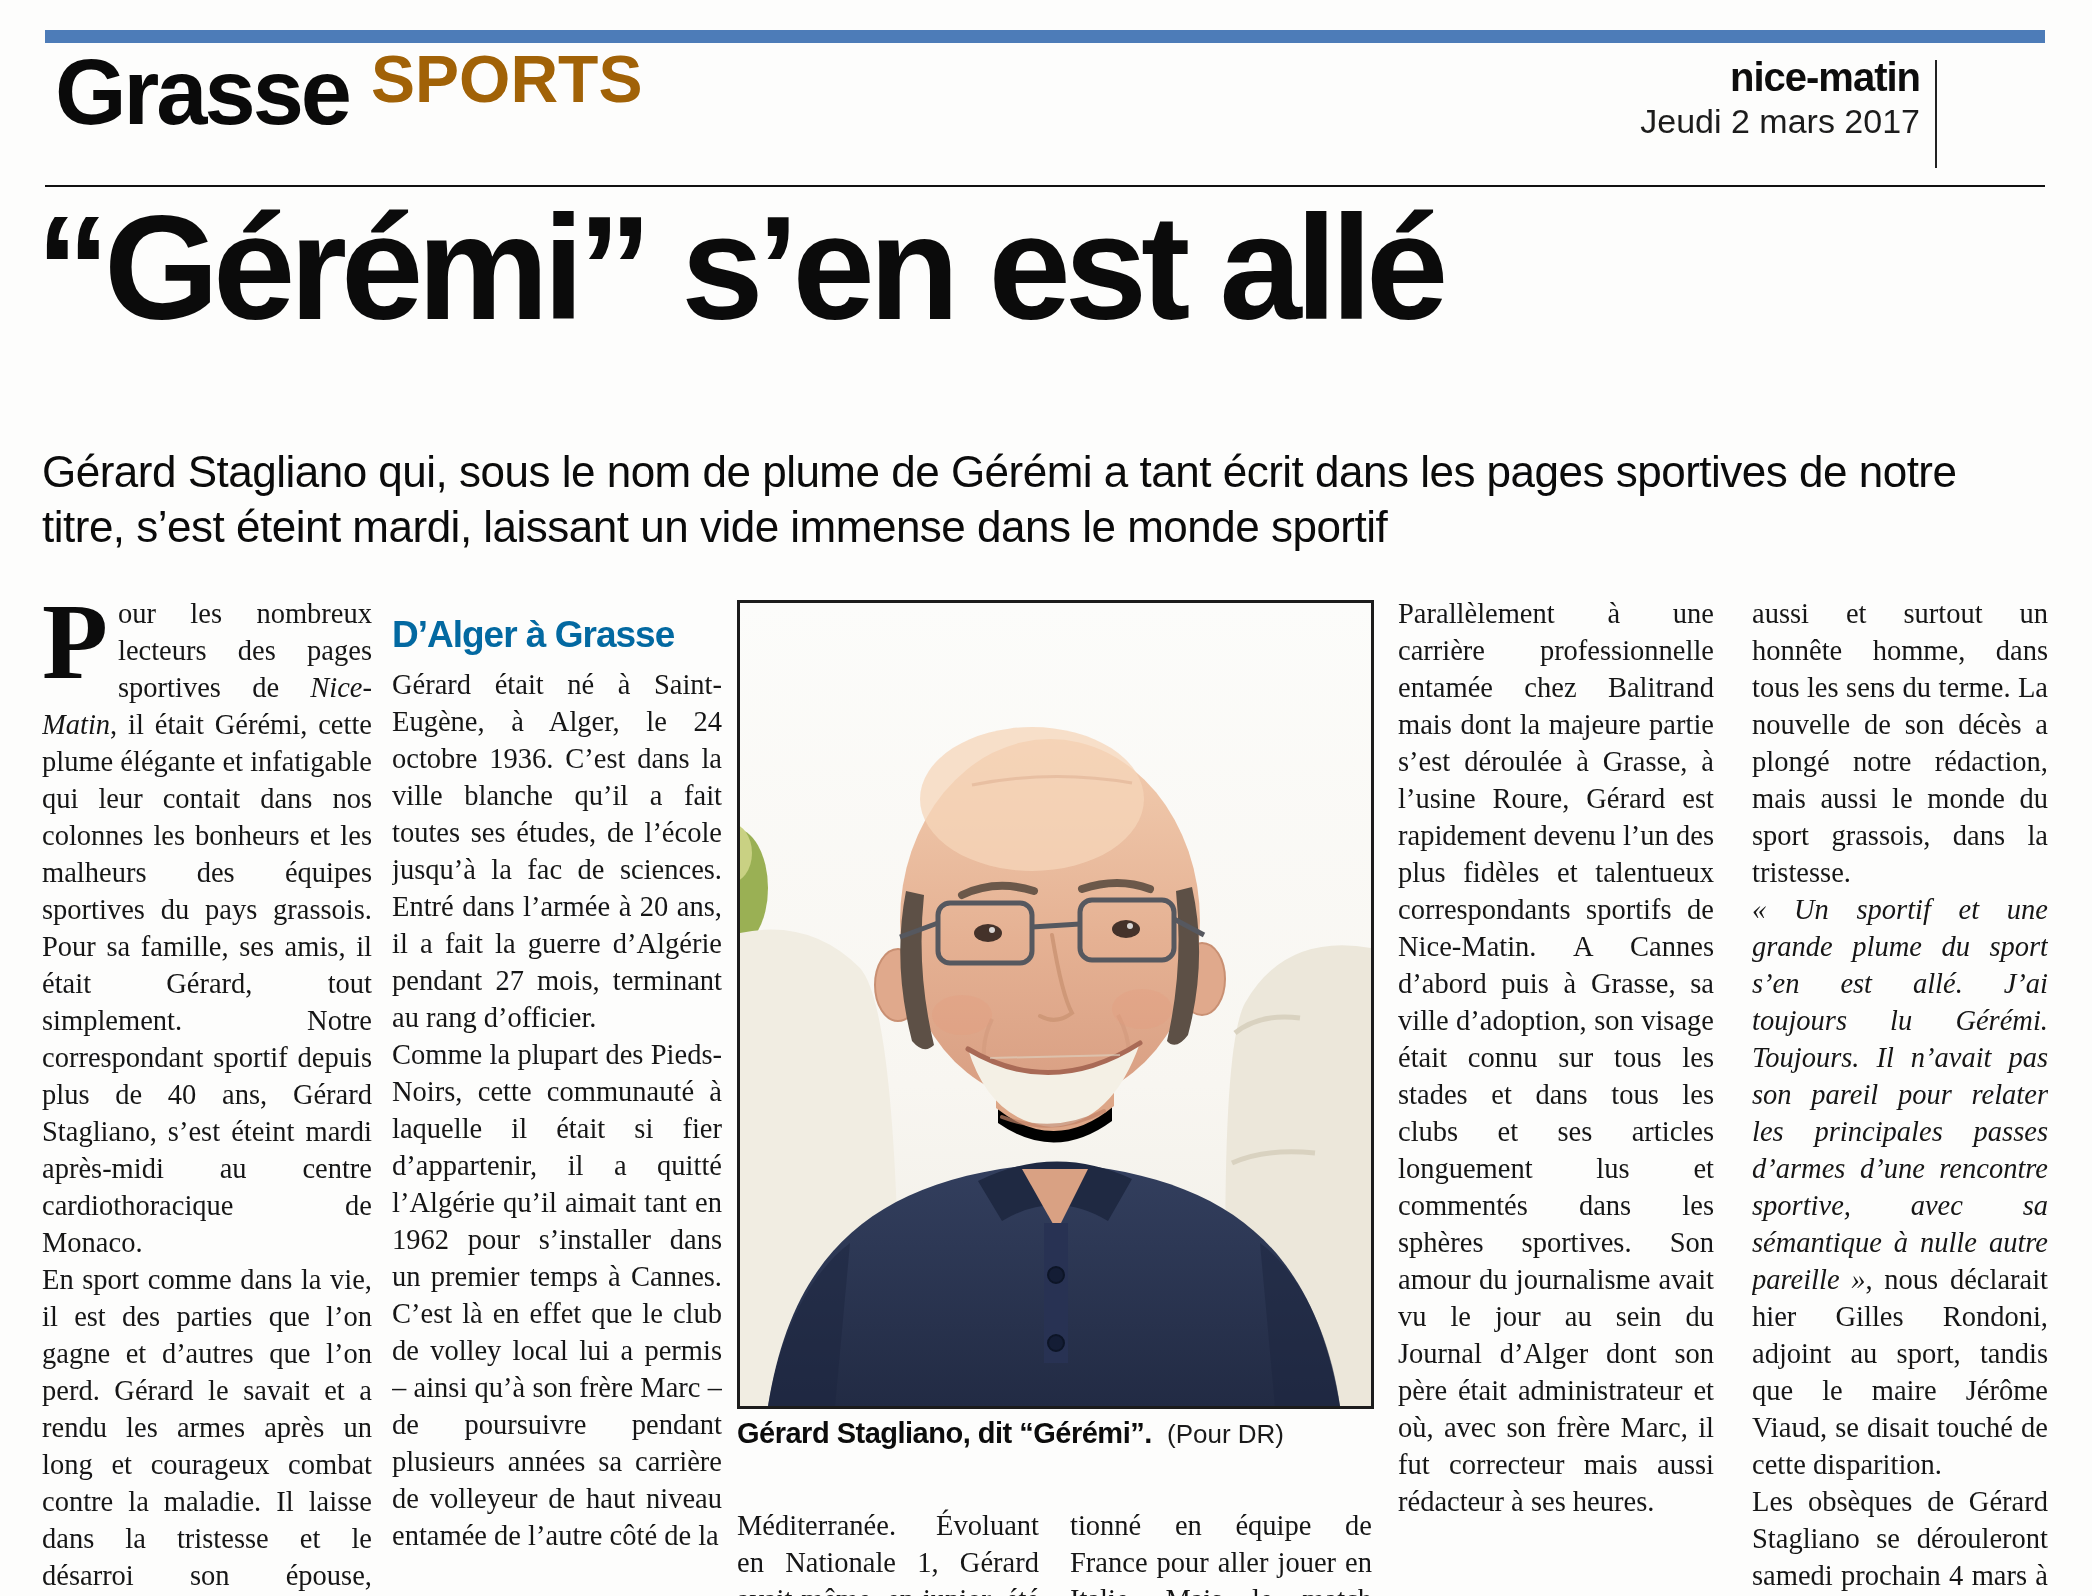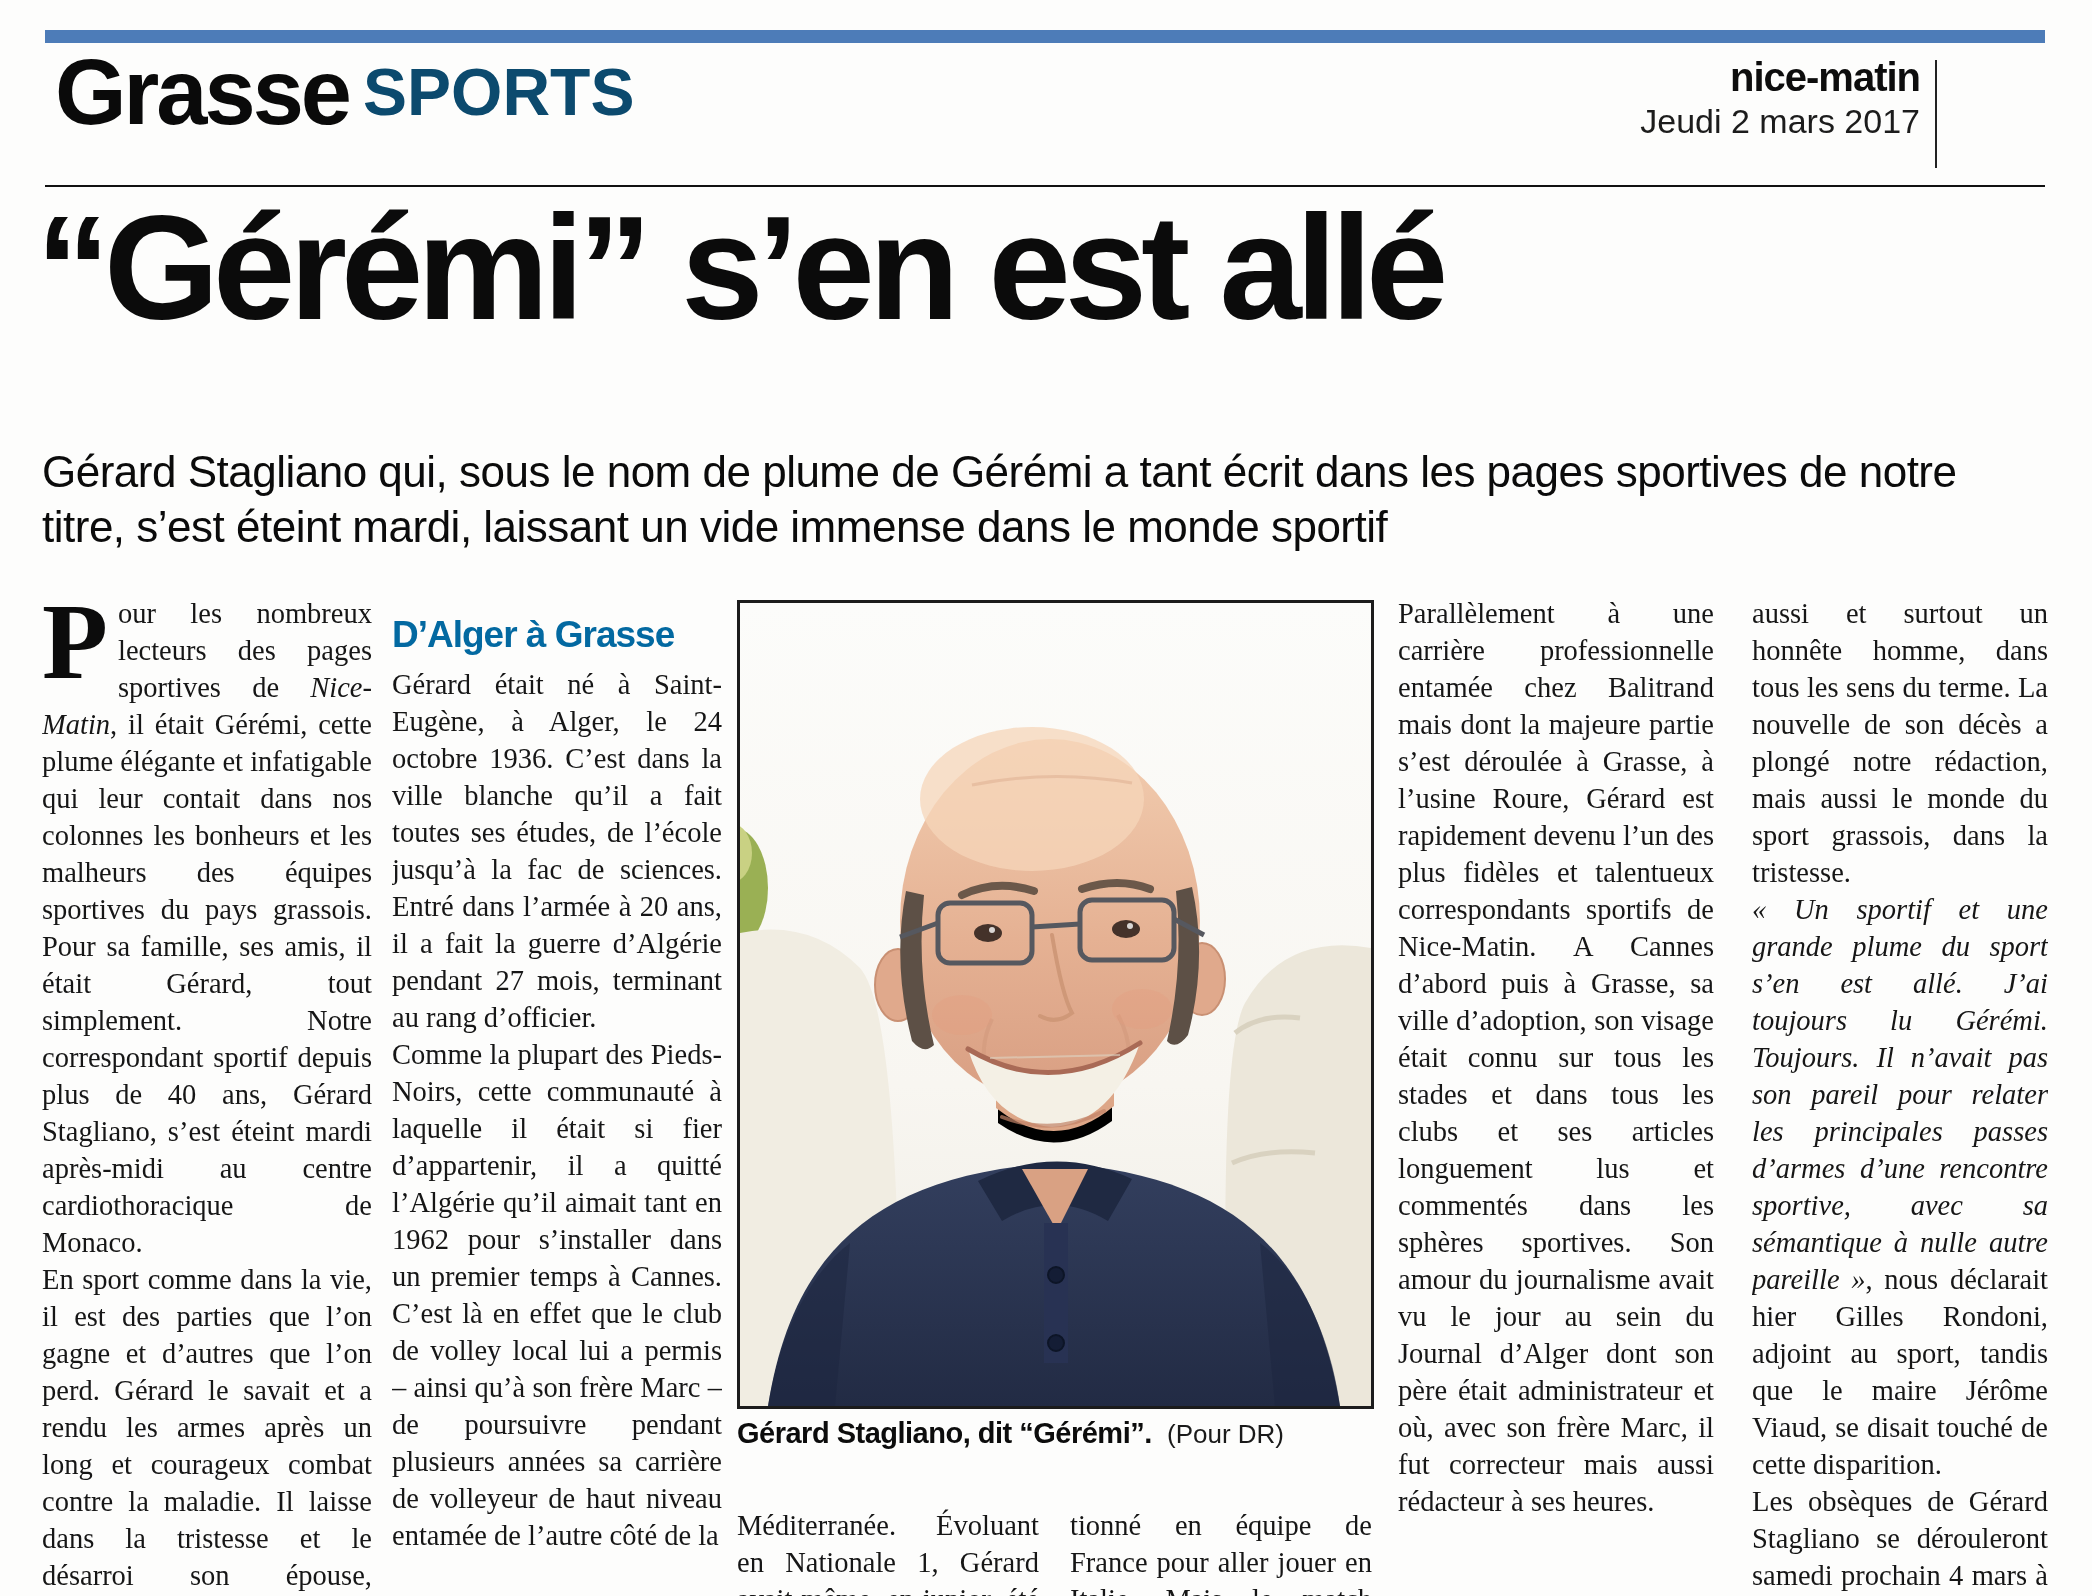--- a/index.html
+++ b/index.html
@@ -6,23 +6,23 @@
   #page{
     position:relative;
     width:2092px;height:1596px;
     background:#fdfdfc;
     overflow:hidden;
     font-family:"Liberation Sans",sans-serif;
     color:#111;
   }
   
   .accent-bar{position:absolute;left:45px;top:30px;width:2000px;height:13px;background:#4d7cb8;}
-  .section-wrap{position:absolute;left:55px;top:46px;display:flex;align-items:center;gap:14px;}
+  .section-wrap{position:absolute;left:55px;top:46px;display:flex;align-items:flex-start;gap:22px;}
   .section-grasse{font-size:92px;font-weight:bold;letter-spacing:-3px;color:#0a0a0a;line-height:1;}
-  .section-sports{font-size:66px;font-weight:bold;letter-spacing:0px;color:#0c4a6e;line-height:1;}
+  .section-sports{font-size:66px;font-weight:bold;letter-spacing:0px;color:#a16207;line-height:1;}
   .masthead{position:absolute;right:172px;top:54px;text-align:right;line-height:1.15;}
   .masthead-name{font-size:40px;font-weight:bold;letter-spacing:-1px;color:#0d0d0d;}
   .masthead-date{font-size:34px;font-weight:normal;color:#1c1c1c;margin-top:2px;}
   .masthead-divider{position:absolute;left:1935px;top:60px;width:2px;height:108px;background:#222;}
   .header-rule{position:absolute;left:45px;top:185px;width:2000px;height:2px;background:#111;}
   
   .headline{
     position:absolute;left:36px;top:194px;width:2010px;
     font-size:148px;font-weight:bold;letter-spacing:-6px;line-height:1;
     color:#0b0b0b;white-space:nowrap;

